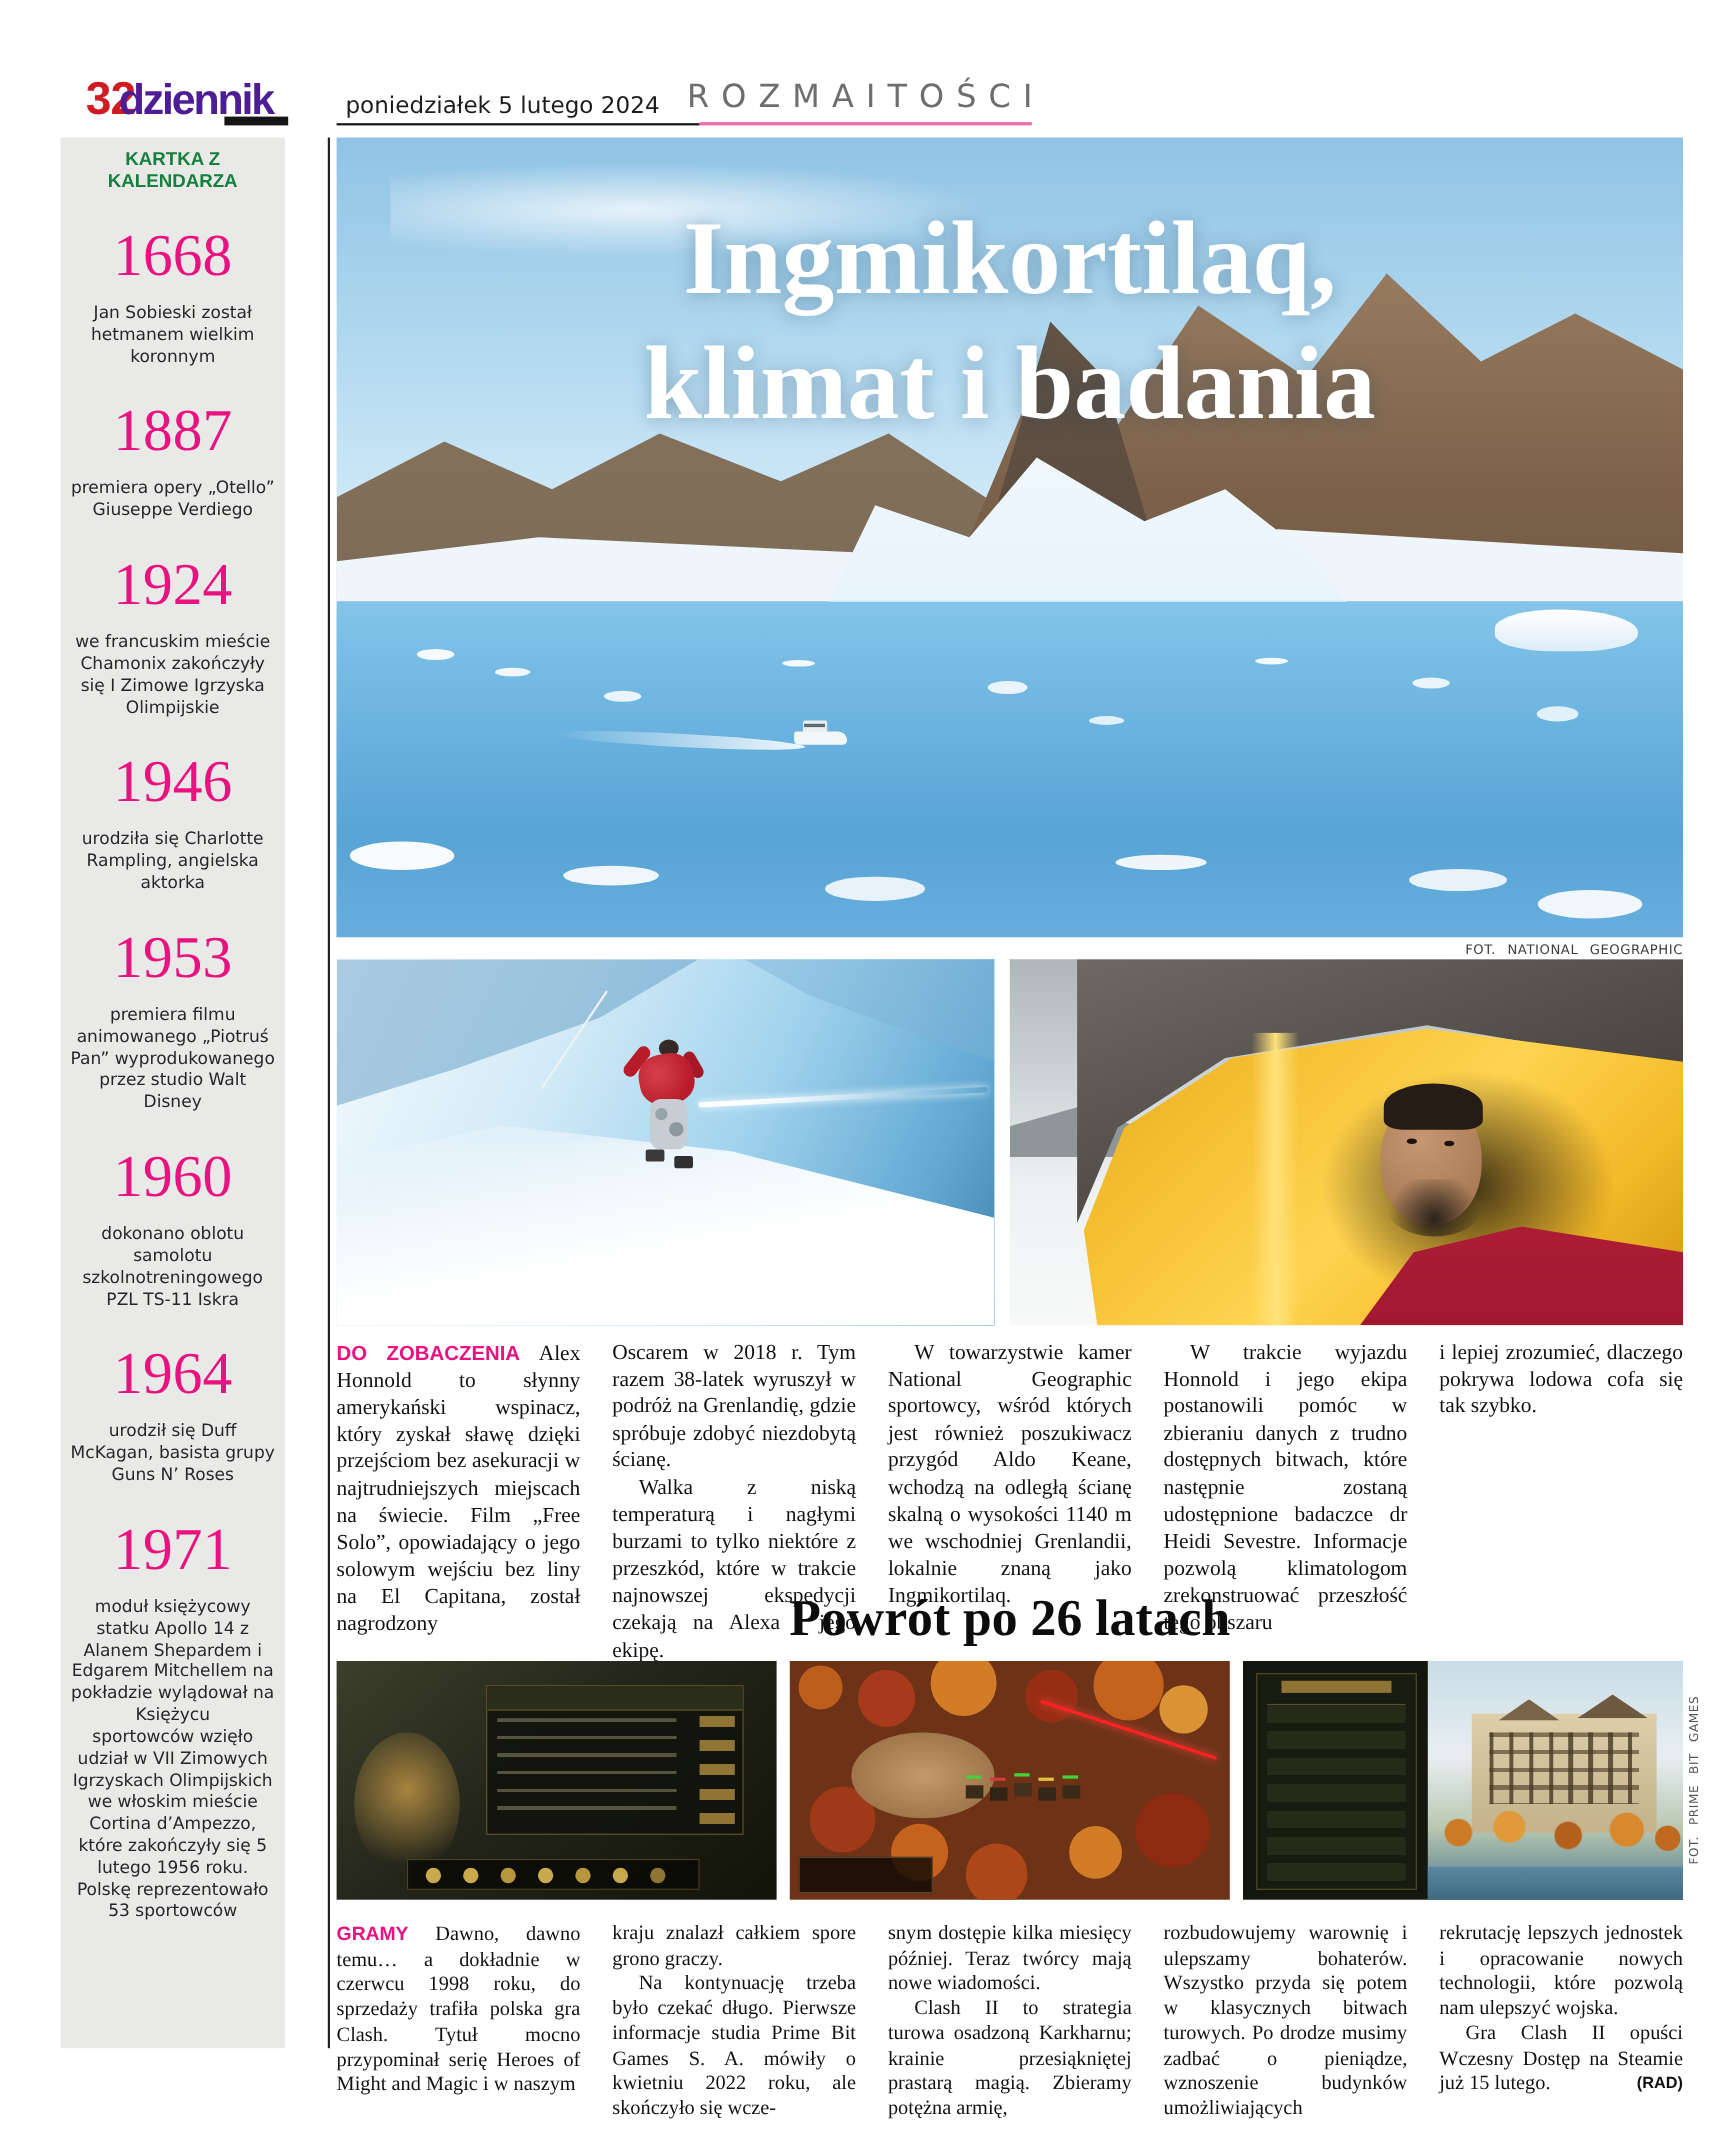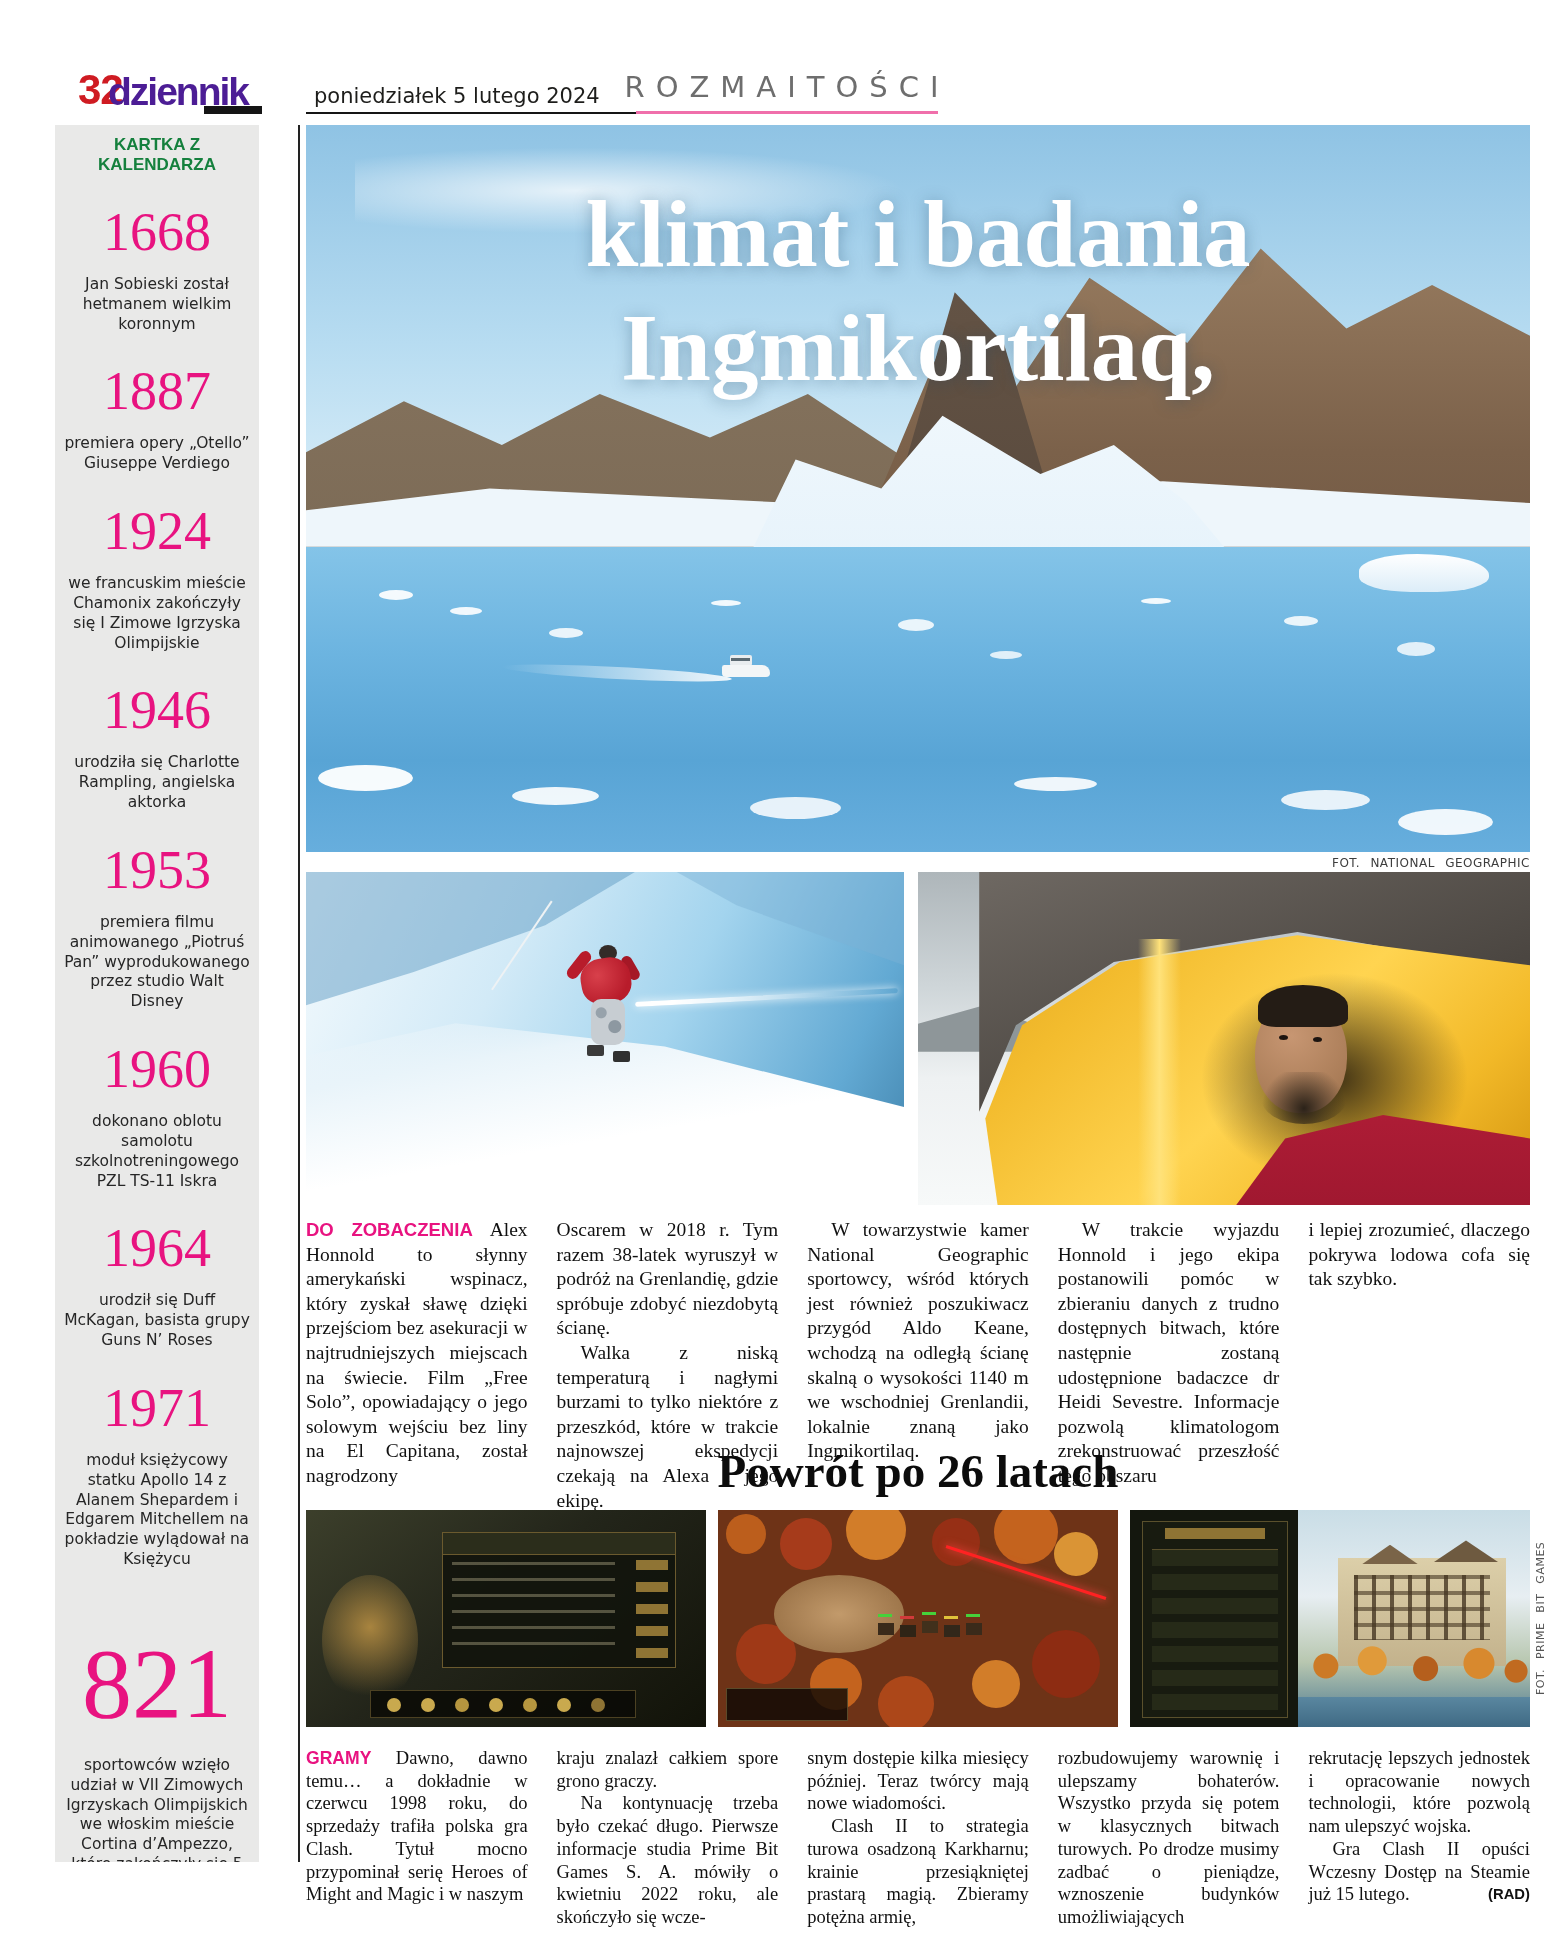--- a/index.html
+++ b/index.html
@@ -200,21 +200,20 @@
         <div class="cal-text">urodziła się Charlotte Rampling, angielska aktorka</div>
         <div class="cal-year">1953</div>
         <div class="cal-text">premiera filmu animowanego „Piotruś Pan” wyprodukowanego przez studio Walt Disney</div>
         <div class="cal-year">1960</div>
         <div class="cal-text">dokonano oblotu samolotu szkolnotreningowego PZL TS-11 Iskra</div>
         <div class="cal-year">1964</div>
         <div class="cal-text">urodził się Duff McKagan, basista grupy Guns N’ Roses</div>
         <div class="cal-year">1971</div>
         <div class="cal-text">moduł księżycowy statku Apollo 14 z Alanem Shepardem i Edgarem Mitchellem na pokładzie wylądował na Księżycu</div>
       </div>
-    <div class="cal-stat-number">821</div>
     <div class="cal-text">sportowców wzięło udział w VII Zimowych Igrzyskach Olimpijskich we włoskim mieście Cortina d’Ampezzo, które zakończyły się 5 lutego 1956 roku. Polskę reprezentowało 53 sportowców</div>
   </div>
   <div class="abs divider-v"></div>
 
   <div class="abs photo main-photo">
     <div class="cloud"></div>
     <div class="mount-left"></div>
     <div class="mount-right"></div>
     <div class="peak-center"></div>
     <div class="glacier-band"></div>
@@ -223,22 +222,22 @@
     <div class="floes-a"></div>
     <div class="floes-b"></div>
     <div class="berg-right"></div>
     <div class="wake"></div>
     <div class="boat">
       <div class="cabin"></div>
         <div class="stripe"></div>
         <div class="hull"></div>
     </div>
     <div class="headline">
+      <div>Ingmikortilaq,</div>
       <div>klimat i badania</div>
-      <div>Ingmikortilaq,</div>
     </div>
   </div>
   <div class="abs credit credit-main">FOT. NATIONAL GEOGRAPHIC</div>
 
   <div class="abs photo climb-photo">
     <div class="ice-tl"></div>
     <div class="ice-tr"></div>
     <div class="snow-fg"></div>
     <div class="rope"></div>
     <div class="spray"></div>

